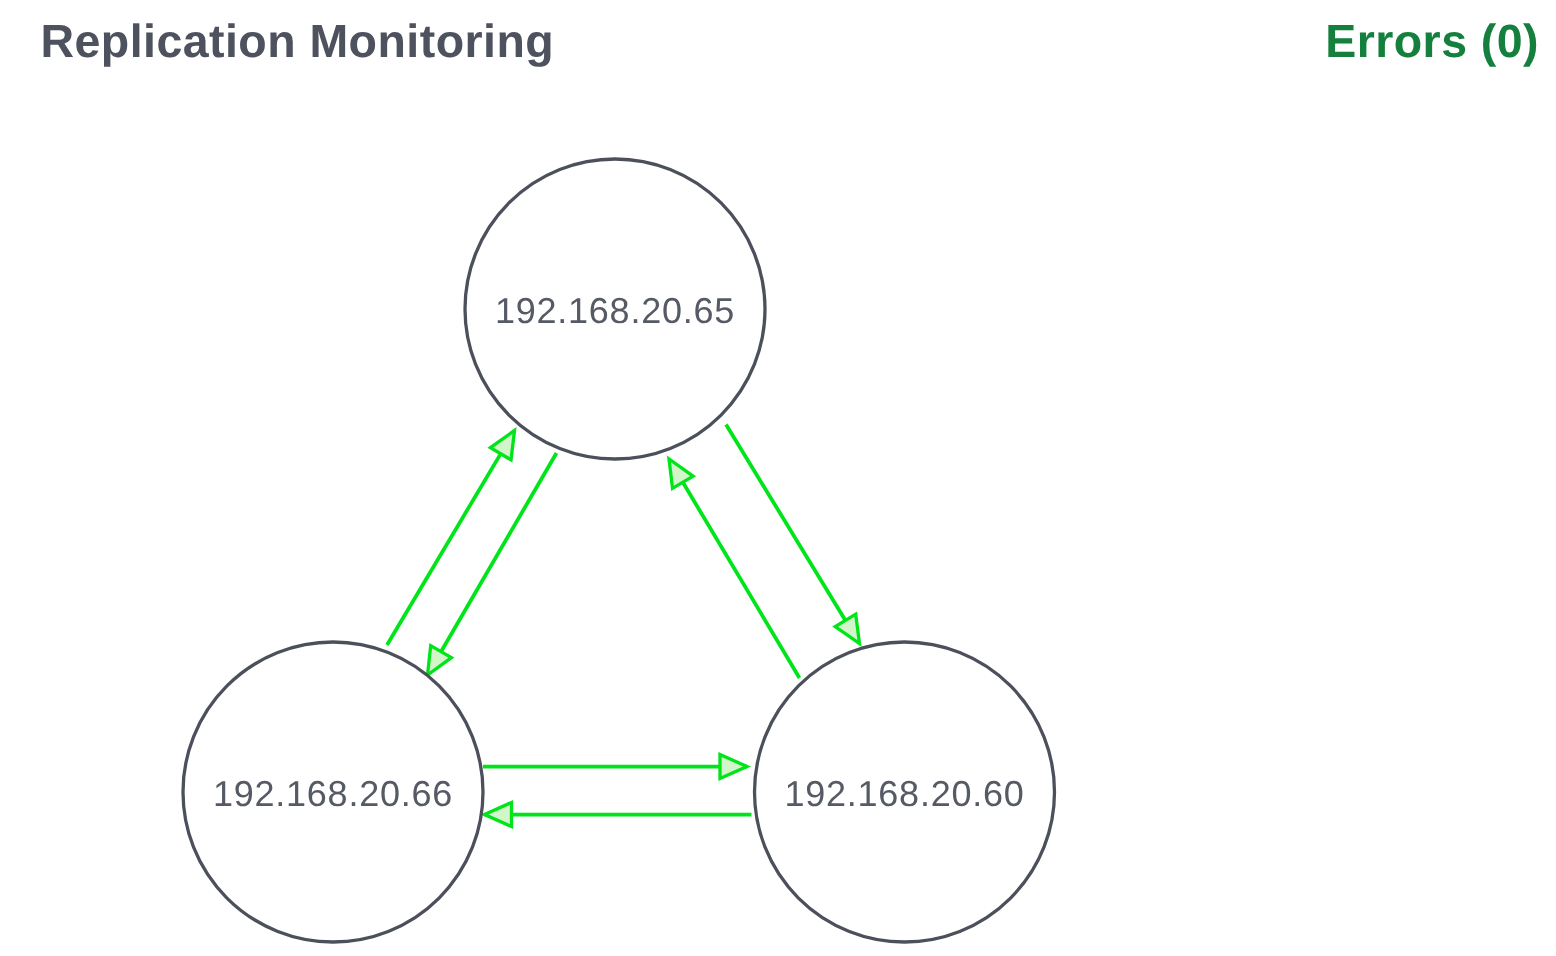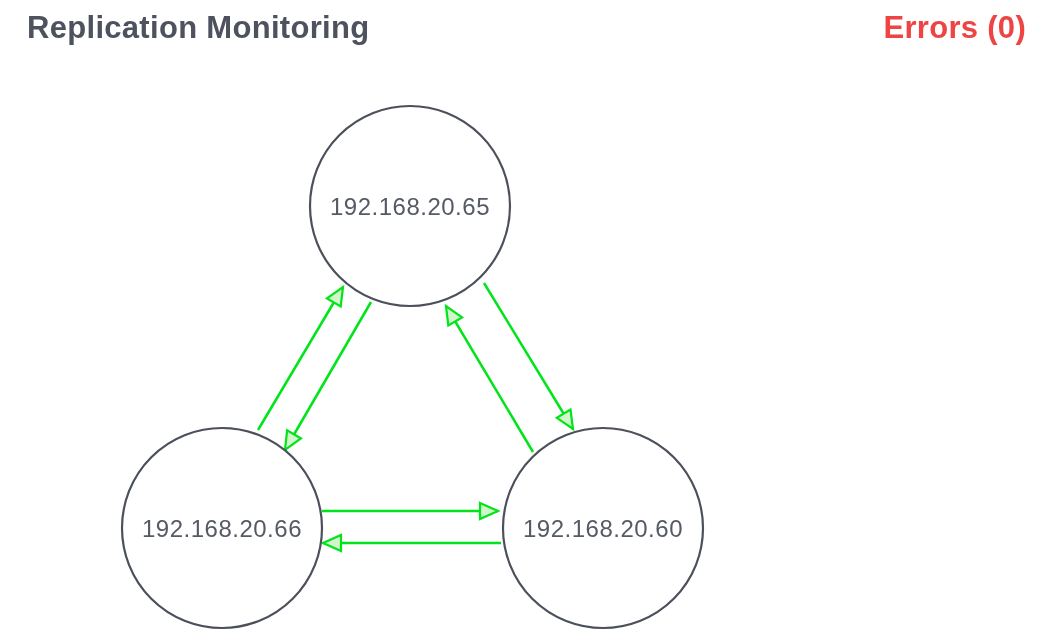--- a/index.html
+++ b/index.html
@@ -27,21 +27,21 @@
     color: #4d525e;
     white-space: nowrap;
   }
   .header-errors {
     position: absolute;
     right: 11px;
     top: 10px;
     font-size: 31px;
     font-weight: 600;
     letter-spacing: 0.3px;
-    color: #ef4444;
+    color: #15803d;
     white-space: nowrap;
   }
   svg.graph {
     position: absolute;
     left: 0;
     top: 0;
   }
   .node-circle {
     fill: #ffffff;
   }

